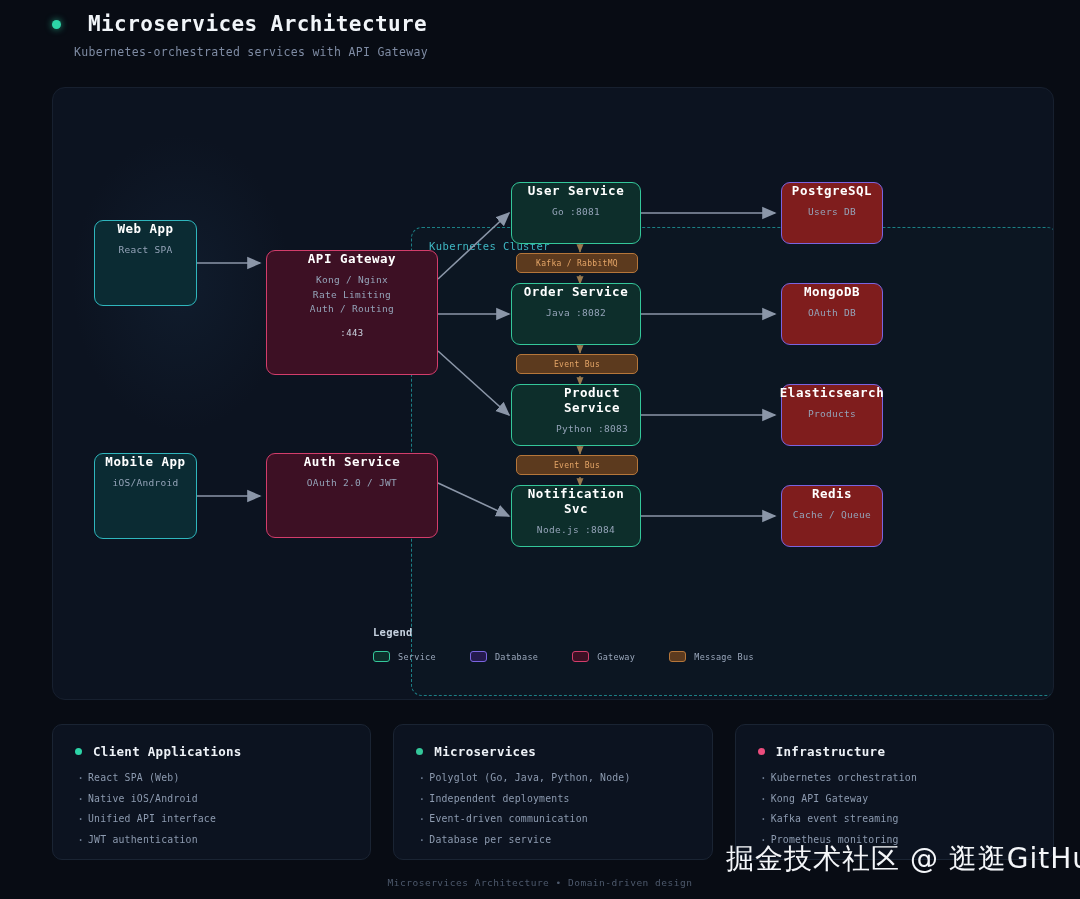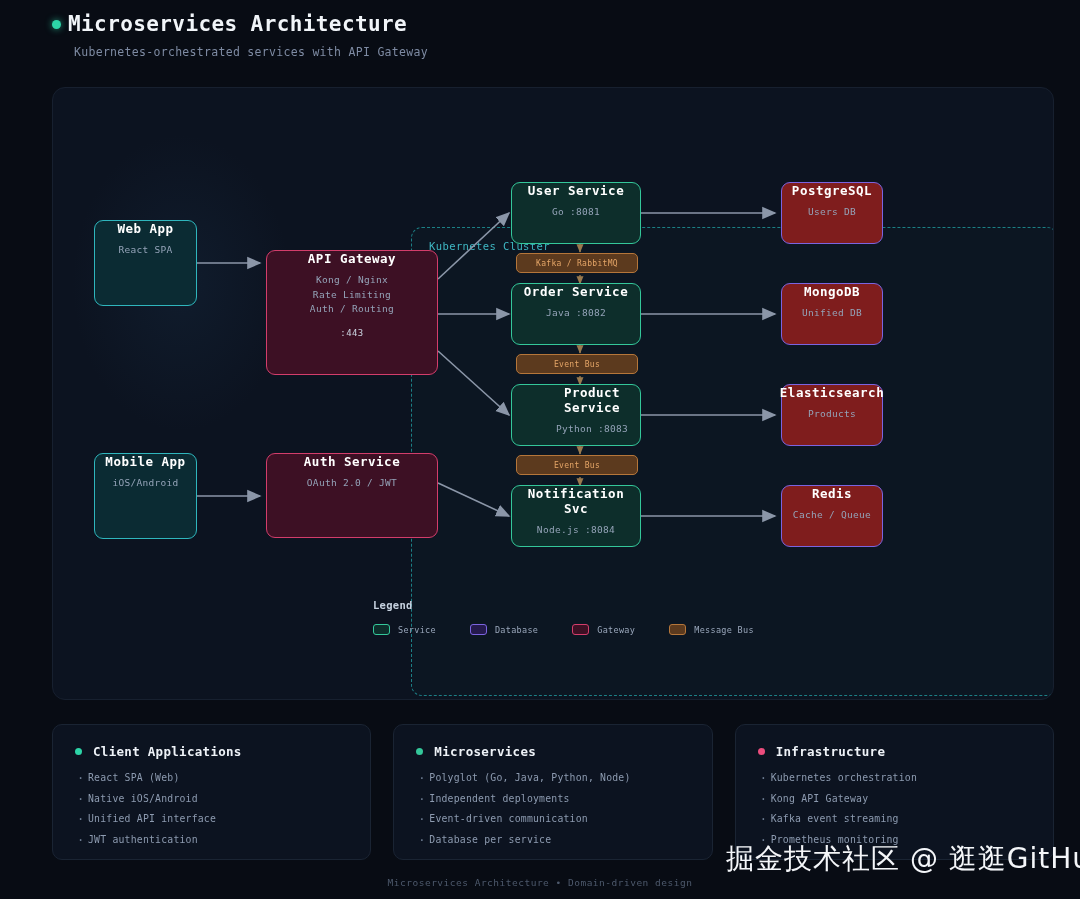--- a/index.html
+++ b/index.html
@@ -6,21 +6,21 @@
   html, body {
     width:1080px; height:899px;
     background:#080c14;
     font-family:"DejaVu Sans Mono","Liberation Mono",monospace;
     overflow:hidden;
   }
   #root { position:relative; width:1080px; height:899px; }
 
   
   .hdr { position:absolute; left:52px; top:12px; width:960px; }
-  .hdr-title-row { display:flex; align-items:center; gap:7px; }
+  .hdr-title-row { display:flex; align-items:center; gap:27px; }
   .hdr-dot { width:9px; height:9px; border-radius:50%; background:#2dd4a7;
              box-shadow:0 0 7px rgba(45,212,167,.7); flex:none; }
   .hdr-title { font-size:21px; font-weight:bold; color:#f1f5f9; letter-spacing:.4px; }
   .hdr-sub { margin-left:22px; margin-top:9px; font-size:11.5px; color:#7e8ba3; letter-spacing:.3px; }
 
   
   .panel { position:absolute; left:52px; top:87px; width:1002px; height:613px;
            background:#0c1320; border:1px solid #17202f; border-radius:13px; overflow:hidden; }
   .panel-glowa { position:absolute; left:18px; top:45px; width:220px; height:300px;
                  background:radial-gradient(ellipse at center, rgba(30,60,90,.22), transparent 70%); }
@@ -43,21 +43,21 @@
   .n-db      { background:#7f1d1d; border:1.5px solid #7b64e0; }
 
   .bus { position:absolute; height:20px; border-radius:5px; background:#5c3a1e;
          border:1px solid #b5763a; display:flex; align-items:center; justify-content:center; }
   .bus span { font-size:8px; color:#e4a567; letter-spacing:.3px; }
 
   svg.wires { position:absolute; left:0; top:0; width:1002px; height:613px;
               pointer-events:none; overflow:visible; }
 
   
-  .legend { position:absolute; left:320px; top:511px; }
+  .legend { position:absolute; left:320px; top:538px; }
   .legend-t { font-size:10.5px; color:#c7d2e0; font-weight:bold; letter-spacing:.3px; }
   .legend-items { display:flex; align-items:center; gap:34px; margin-top:13px; }
   .li { display:flex; align-items:center; gap:8px; }
   .sw { width:17px; height:11px; border-radius:3px; }
   .li span { font-size:8.5px; color:#9aa7bb; letter-spacing:.3px; }
 
   
   .cards { position:absolute; left:52px; top:724px; width:1002px;
            display:flex; gap:22px; }
   .card { width:326px; height:136px; background:#0c1320; border:1px solid #1a2433;
@@ -177,21 +177,21 @@
     <div class="bus" style="left:463px; top:367px; width:122px;">
       <span>Event Bus</span>
     </div>
 
     <div class="node n-db" style="left:728px; top:94px;  width:102px; height:62px;">
       <div class="nm">PostgreSQL</div>
       <div class="sb">Users DB</div>
     </div>
     <div class="node n-db" style="left:728px; top:195px; width:102px; height:62px;">
       <div class="nm">MongoDB</div>
-      <div class="sb">Unified DB</div>
+      <div class="sb">OAuth DB</div>
     </div>
     <div class="node n-db" style="left:728px; top:296px; width:102px; height:62px;">
       <div class="nm">Elasticsearch</div>
       <div class="sb">Products</div>
     </div>
     <div class="node n-db" style="left:728px; top:397px; width:102px; height:62px;">
       <div class="nm">Redis</div>
       <div class="sb">Cache / Queue</div>
     </div>
 

